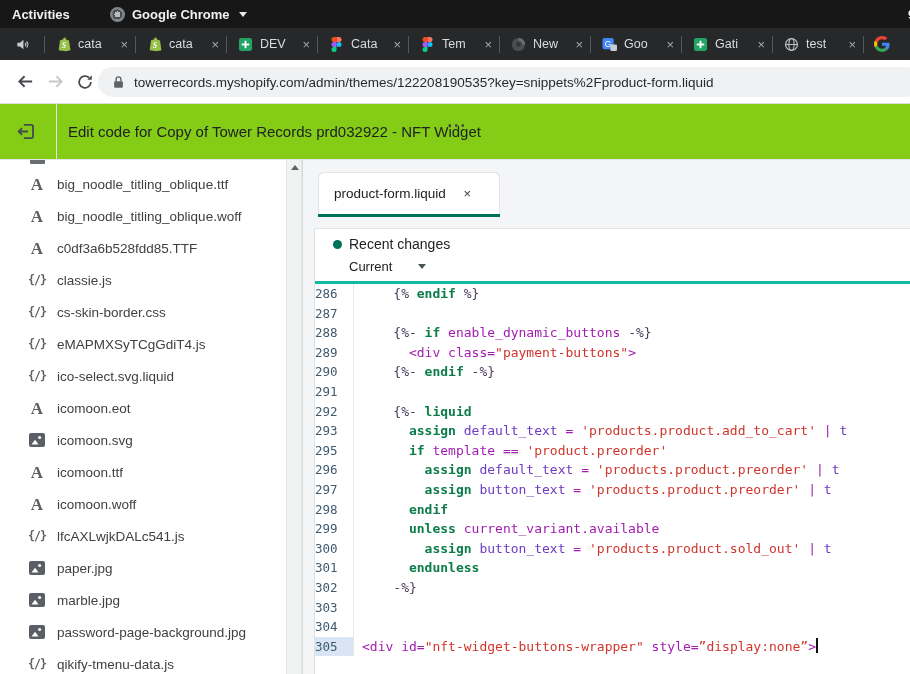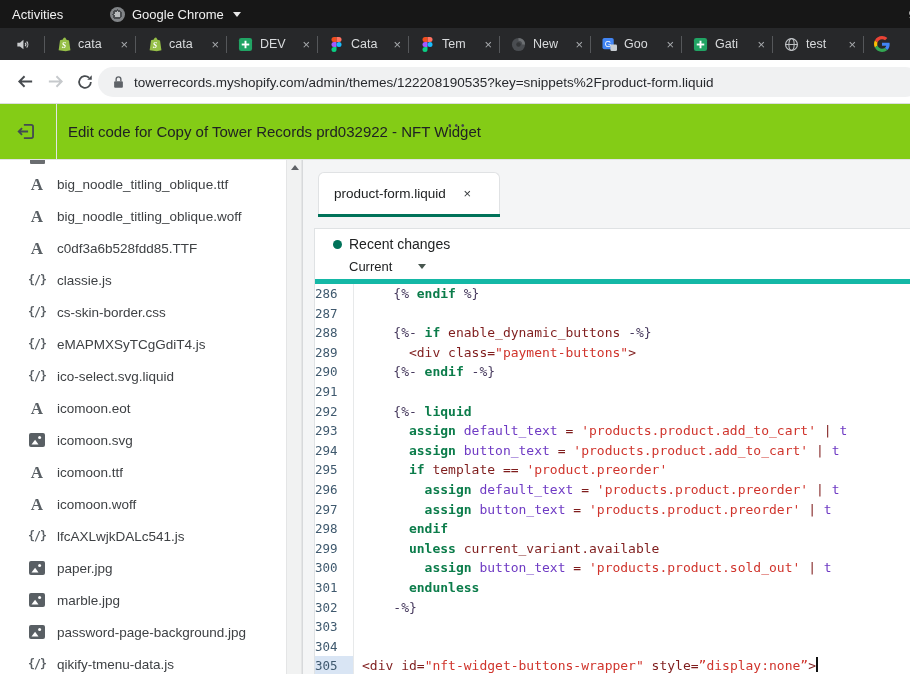--- a/index.html
+++ b/index.html
@@ -2,21 +2,21 @@
 <html><head>
 <meta charset="utf-8">
 <style>
   * { box-sizing: border-box; margin: 0; padding: 0; }
   html,body { width:910px; height:674px; overflow:hidden; background:#fff;
     font-family:"Liberation Sans", sans-serif; }
   #screen { position:relative; width:910px; height:674px; overflow:hidden; }
 
   
   .topbar { position:absolute; left:0; top:0; width:910px; height:28px; background:#171717;
-    display:flex; align-items:center; color:#f1f1f1; font-size:13px; }
+    display:flex; align-items:center; color:#f1f1f1; font-size:13px;font-weight:bold; }
   .activities { margin-left:12px; }
   .chrome-indicator { position:absolute; left:110px; top:0; height:28px; display:flex; align-items:center; gap:7px; }
   .chrome-ind-icon { width:15px; height:15px; border-radius:50%;
     background:radial-gradient(circle at 50% 50%, #b9bcbe 0 3px, #4a4d50 3px 5px, #818487 5px 8px); }
   .tb-caret { width:0; height:0; border-left:4px solid transparent; border-right:4px solid transparent;
     border-top:5px solid #e8e8e8; margin-left:2px; }
   .clock { position:absolute; right:-16px; top:0; height:28px; display:flex; align-items:center; font-size:13px; }
 
   
   .tabstrip { position:absolute; left:0; top:28px; width:910px; height:32px; background:#27282a;
@@ -64,39 +64,39 @@
   
   .editor { position:absolute; left:303px; top:0; width:607px; height:514px; background:#f4f5f6; }
   .etab { position:absolute; left:15px; top:12px; width:182px; height:42px; background:#fff;
     border:1px solid #e0e2e4; border-bottom:none; border-radius:6px 6px 0 0;
     display:flex; align-items:center; padding:0 28px 0 15px; }
   .etab-underline { position:absolute; left:15px; top:54px; width:182px; height:3px; background:var(--accent); }
   .etab-label { flex:1; font-size:13.5px; color:#202223; }
   .etab-close { font-size:13px; color:#33373a; }
   .ecard { position:absolute; left:11px; top:68px; width:596px; height:446px; background:#fff;
     border:1px solid #dfe2e4; border-right:none; border-bottom:none; }
-  .changes { position:relative; height:55px; border-bottom:5px solid #14b8a6; }
+  .changes { position:relative; height:55px; border-bottom:3px solid #14b8a6; }
   .rc-dot { position:absolute; left:18px; top:11px; width:9px; height:9px; border-radius:50%; background:var(--accent); }
   .rc-label { position:absolute; left:34px; top:7px; font-size:14px; color:#202223; }
   .version { position:absolute; left:34px; top:30px; display:flex; align-items:center; gap:26px; }
   .version-label { font-size:13px; color:#202223; }
   .version-caret { width:0; height:0; border-left:4.5px solid transparent; border-right:4.5px solid transparent;
     border-top:5.5px solid #47564f; }
 
   .code { position:relative; font-family:"DejaVu Sans Mono", monospace; font-size:13px; }
   .cl { display:flex; height:19.6px; line-height:19.6px; white-space:pre; }
   .ln { width:39px; flex:none; text-align:right; padding-right:27px; color:#3f596e;
     border-right:1px solid #e7e9ea; font-size:12.5px; }
   .ln.active { background:#d9e5f4; }
   .lc { padding-left:8px; color:#26242c; }
   .tok-kw  { color:#0b7c4a; font-weight:bold; }
   .tok-str { color:#d0342c; }
   .tok-var { color:#6f3bc4; }
   .tok-delim { color:#473a5e; }
-  .tok-plain { color:#7f1d1d; }
+  .tok-plain { color:#a21caf; }
   .caret { display:inline-block; width:2px; height:15px; background:#111; vertical-align:-2px; margin-left:0px; }
 
   :root { --accent:#007259; }
 </style>
 </head>
 <body>
 
 <div id="screen">
 
   <div class="topbar">
@@ -423,21 +423,20 @@
         </div>
         <div class="code" id="codelines">
             <div class="cl"><span class="ln">286</span><span class="lc"><span class="tok-delim">    {%</span><span class="tok-kw"> endif</span><span class="tok-delim"> %}</span></span></div>
             <div class="cl"><span class="ln">287</span><span class="lc"></span></div>
             <div class="cl"><span class="ln">288</span><span class="lc"><span class="tok-delim">    {%-</span><span class="tok-kw"> if</span><span class="tok-plain"> enable_dynamic_buttons </span><span class="tok-delim">-%}</span></span></div>
             <div class="cl"><span class="ln">289</span><span class="lc"><span class="tok-plain">      &lt;div class=</span><span class="tok-str">"payment-buttons"</span><span class="tok-plain">&gt;</span></span></div>
             <div class="cl"><span class="ln">290</span><span class="lc"><span class="tok-delim">    {%-</span><span class="tok-kw"> endif</span><span class="tok-delim"> -%}</span></span></div>
             <div class="cl"><span class="ln">291</span><span class="lc"></span></div>
             <div class="cl"><span class="ln">292</span><span class="lc"><span class="tok-delim">    {%-</span><span class="tok-kw"> liquid</span></span></div>
             <div class="cl"><span class="ln">293</span><span class="lc"><span class="tok-kw">      assign</span><span class="tok-var"> default_text</span><span class="tok-plain"> = </span><span class="tok-str">'products.product.add_to_cart'</span><span class="tok-plain"> | </span><span class="tok-var">t</span></span></div>
-            <div class="cl"><span class="ln">294</span><span class="lc"><span class="tok-kw">      assign</span><span class="tok-var"> button_text</span><span class="tok-plain"> = </span><span class="tok-str">'products.product.add_to_cart'</span><span class="tok-plain"> | </span><span class="tok-var">t</span></span></div>
             <div class="cl"><span class="ln">295</span><span class="lc"><span class="tok-kw">      if</span><span class="tok-plain"> template == </span><span class="tok-str">'product.preorder'</span></span></div>
             <div class="cl"><span class="ln">296</span><span class="lc"><span class="tok-kw">        assign</span><span class="tok-var"> default_text</span><span class="tok-plain"> = </span><span class="tok-str">'products.product.preorder'</span><span class="tok-plain"> | </span><span class="tok-var">t</span></span></div>
             <div class="cl"><span class="ln">297</span><span class="lc"><span class="tok-kw">        assign</span><span class="tok-var"> button_text</span><span class="tok-plain"> = </span><span class="tok-str">'products.product.preorder'</span><span class="tok-plain"> | </span><span class="tok-var">t</span></span></div>
             <div class="cl"><span class="ln">298</span><span class="lc"><span class="tok-kw">      endif</span></span></div>
             <div class="cl"><span class="ln">299</span><span class="lc"><span class="tok-kw">      unless</span><span class="tok-plain"> current_variant.available</span></span></div>
             <div class="cl"><span class="ln">300</span><span class="lc"><span class="tok-kw">        assign</span><span class="tok-var"> button_text</span><span class="tok-plain"> = </span><span class="tok-str">'products.product.sold_out'</span><span class="tok-plain"> | </span><span class="tok-var">t</span></span></div>
             <div class="cl"><span class="ln">301</span><span class="lc"><span class="tok-kw">      endunless</span></span></div>
             <div class="cl"><span class="ln">302</span><span class="lc"><span class="tok-delim">    -%}</span></span></div>
             <div class="cl"><span class="ln">303</span><span class="lc"></span></div>
             <div class="cl"><span class="ln">304</span><span class="lc"></span></div>

